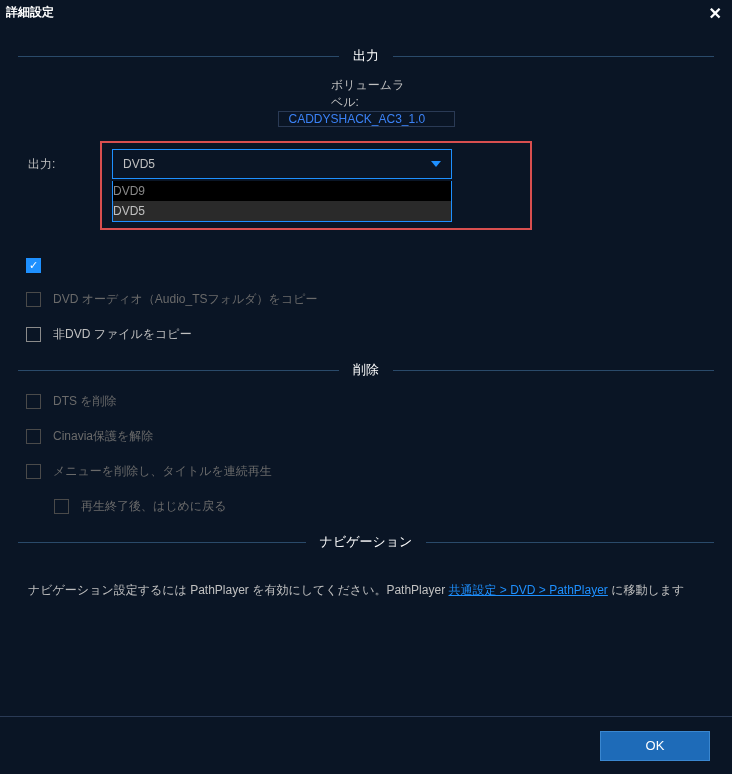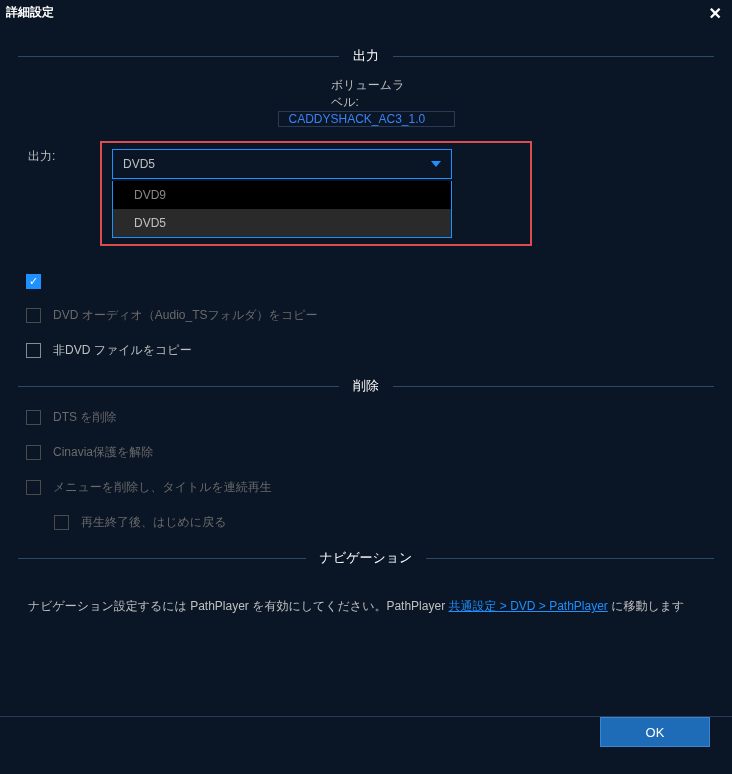--- a/index.html
+++ b/index.html
@@ -69,21 +69,21 @@
   .highlight-box {
     border: 2px solid #d94f4f;
     padding: 6px 10px 6px 10px;
     margin-left: 82px;
     margin-right: 182px;
     position: relative;
   }
   .output-label-aside {
     position: absolute;
     left: -74px;
-    top: 5px;
+    top: 13px;
     color: #c0c0c0;
     font-size: 12px;
   }
   .select-wrap { position: relative; }
   .select-box {
     width: 340px;
     height: 30px;
     border: 1px solid #1e90ff;
     display: flex;
     align-items: center;
@@ -99,24 +99,24 @@
     border-right: 5px solid transparent;
     border-top: 6px solid #1e90ff;
   }
   .dropdown {
     width: 340px;
     border: 1px solid #1e90ff;
     border-top: none;
     margin-top: 2px;
   }
   .dropdown-item {
-    height: 28px;
-    display: flex;
-    align-items: center;
-    padding: 0 21px;
+    height: 20px;
+    display: flex;
+    align-items: center;
+    padding: 0 0;
     font-size: 12px;
     cursor: pointer;
   }
   .dropdown-item.dark { background: #000; color: #888; }
   .dropdown-item.gray { background: #2a2a2a; color: #c0c0c0; }
   .checkbox-list { padding-left: 8px; margin-top: 28px; }
   .checkbox-row {
     display: flex;
     align-items: center;
     margin-bottom: 18px;
@@ -154,21 +154,21 @@
     text-decoration: underline;
     cursor: pointer;
   }
   .footer {
     position: absolute;
     bottom: 0; left: 0; right: 0;
     height: 58px;
     border-top: 1px solid #2a3a55;
     display: flex;
     justify-content: flex-end;
-    align-items: flex-start;
+    align-items: center;
     padding-right: 22px;
   }
   .ok-btn {
     width: 110px;
     height: 30px;
     background: #1e6bb8;
     border: 1px solid #3a87d0;
     color: #fff;
     font-size: 13px;
     cursor: pointer;

